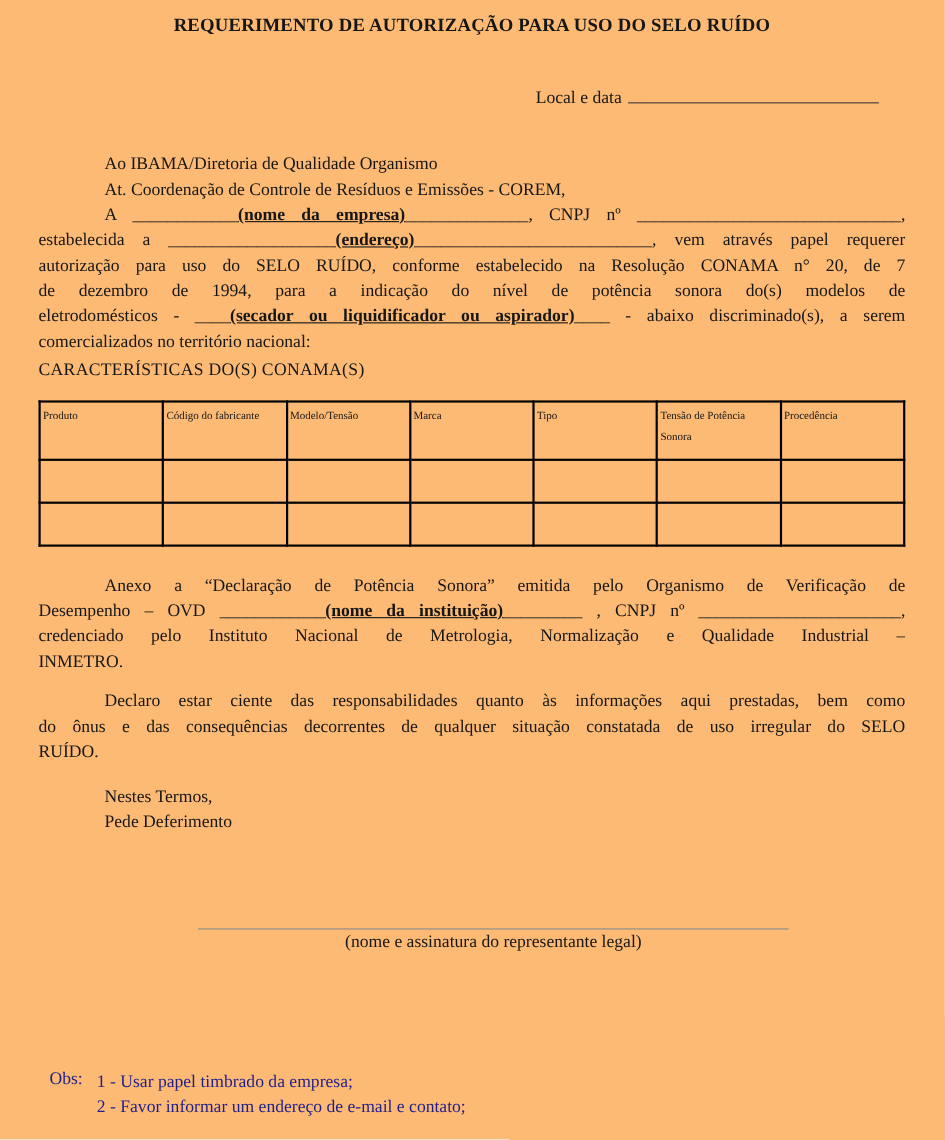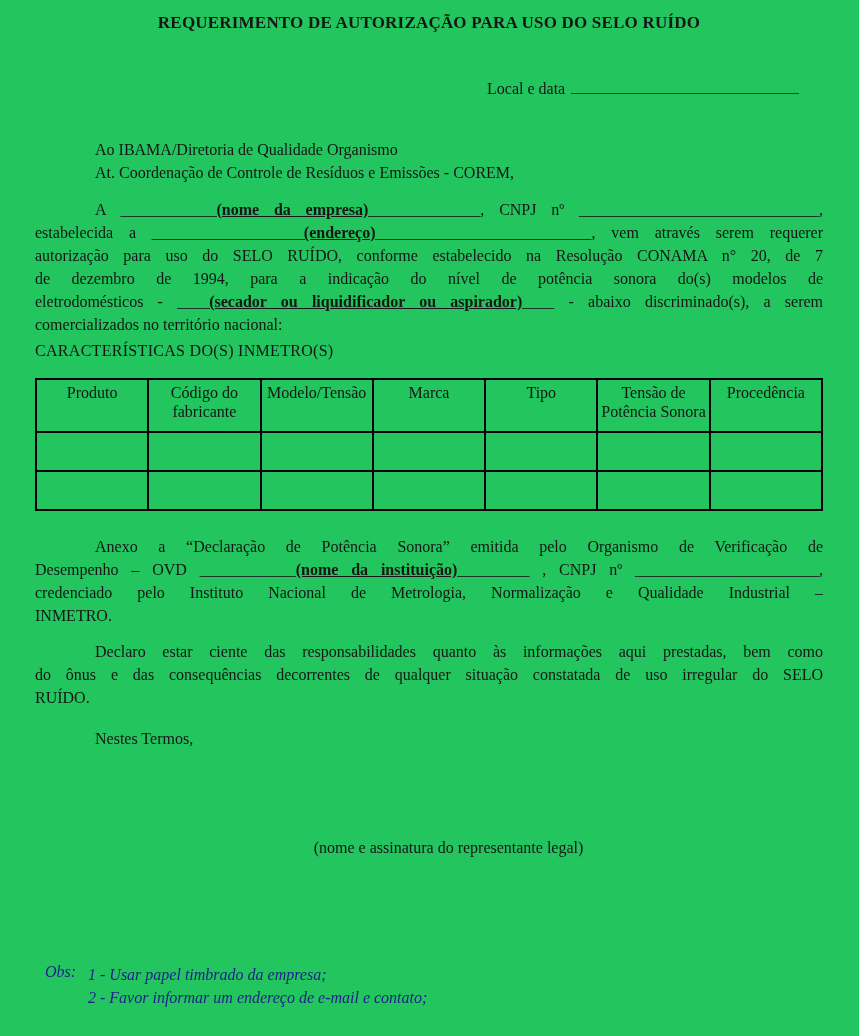--- a/index.html
+++ b/index.html
@@ -1,21 +1,21 @@
 <!DOCTYPE html>
 <html><head>
 <meta charset="utf-8">
 <style>
   html,body { margin:0; padding:0; background:#ffffff; }
   .page {
     position:relative;
     width:859px; height:1036px;
     box-sizing:border-box;
     padding:13px 36px 0 35px;
-    background:#22c55e;
+    background:#fdba74;
     font-family:"Liberation Serif", serif;
     font-size:16px;
     color:#161616;
     overflow:hidden;
   }
   .title {
     text-align:center;
     font-weight:bold;
     font-size:17px;
     line-height:20px;
@@ -27,74 +27,74 @@
   .u { font-weight:bold; text-decoration:underline; }
   .local-row { margin-top:42px; height:23px; line-height:23px; padding-left:452px; white-space:nowrap; }
   .blank-line {
     display:inline-block;
     width:228px; height:18px;
     margin-left:6px;
     border-bottom:1.5px solid #3a3a3a;
     vertical-align:baseline;
   }
   .recipient { margin-top:40px; padding-left:60px; }
-  .para-request { margin-top:14px; }
+  .para-request { }
   .char-heading { margin-top:3px; height:23px; line-height:23px; letter-spacing:0.3px; }
   table.products {
     margin-top:16px;
     width:788px;
     table-layout:fixed;
     border-collapse:collapse;
   }
   table.products th, table.products td { border:2px solid #000000; }
   table.products th {
     font-weight:normal;
-    font-size:16px;
+    font-size:10px;
     line-height:19px;
-    text-align:center;
+    text-align:left;
     vertical-align:top;
     padding:3px 2px 0 2px;
     height:48px;
   }
   table.products td { height:35px; }
   .para-annex { margin-top:24px; }
   .para-declaration { margin-top:13px; }
   .closing { margin-top:18px; padding-left:60px; }
   .signature { margin-top:85px; margin-left:145px; width:537px; }
   .sig-line { border-top:1.5px solid #8a8a8a; height:0; }
   .sig-caption { text-align:center; height:23px; line-height:23px; margin-top:0; }
-  .obs { margin-top:104px; padding-left:10px; display:flex; color:#1F1F8C;font-style:italic; }
+  .obs { margin-top:104px; padding-left:10px; display:flex; color:#1F1F8C; }
   .obs-label { width:43px; flex:0 0 auto; }
 </style>
 </head>
 <body>
 
 <div class="page">
 
   <div class="title">REQUERIMENTO DE AUTORIZAÇÃO PARA USO DO SELO RUÍDO</div>
 
   <div class="local-row">
     <span>Local e data</span><span class="blank-line"></span>
   </div>
 
   <div class="recipient">
     <div class="line">Ao IBAMA/Diretoria de Qualidade Organismo</div>
     <div class="line">At. Coordenação de Controle de Resíduos e Emissões - COREM,</div>
   </div>
 
   <div class="para-request">
     <div class="line jl indent"><span>A </span><span>____________</span><span class="u">(nome da empresa)</span><span>______________</span><span>, CNPJ nº </span><span>______________________________</span><span>,</span></div>
-    <div class="line jl"><span>estabelecida a </span><span>___________________</span><span class="u">(endereço)</span><span>___________________________</span><span>, vem através serem requerer</span></div>
+    <div class="line jl"><span>estabelecida a </span><span>___________________</span><span class="u">(endereço)</span><span>___________________________</span><span>, vem através papel requerer</span></div>
     <div class="line jl">autorização para uso do SELO RUÍDO, conforme estabelecido na Resolução CONAMA n° 20, de 7</div>
     <div class="line jl">de dezembro de 1994, para a indicação do nível de potência sonora do(s) modelos de</div>
     <div class="line jl"><span>eletrodomésticos - </span><span>____</span><span class="u">(secador ou liquidificador ou aspirador)</span><span>____</span><span> - abaixo discriminado(s), a serem</span></div>
     <div class="line">comercializados no território nacional:</div>
   </div>
 
-  <div class="char-heading">CARACTERÍSTICAS DO(S) INMETRO(S)</div>
+  <div class="char-heading">CARACTERÍSTICAS DO(S) CONAMA(S)</div>
 
   <table class="products">
     <thead>
       <tr>
         <th>Produto</th>
         <th>Código do fabricante</th>
         <th>Modelo/Tensão</th>
         <th>Marca</th>
         <th>Tipo</th>
         <th>Tensão de Potência Sonora</th>
@@ -131,20 +131,21 @@
   </div>
 
   <div class="para-declaration">
     <div class="line jl indent">Declaro estar ciente das responsabilidades quanto às informações aqui prestadas, bem como</div>
     <div class="line jl">do ônus e das consequências decorrentes de qualquer situação constatada de uso irregular do SELO</div>
     <div class="line">RUÍDO.</div>
   </div>
 
   <div class="closing">
     <div class="line">Nestes Termos,</div>
+    <div class="line">Pede Deferimento</div>
   </div>
 
   <div class="signature">
     <div class="sig-line"></div>
     <div class="sig-caption">(nome e assinatura do representante legal)</div>
   </div>
 
   <div class="obs">
     <div class="obs-label">Obs:</div>
     <div class="obs-items">

